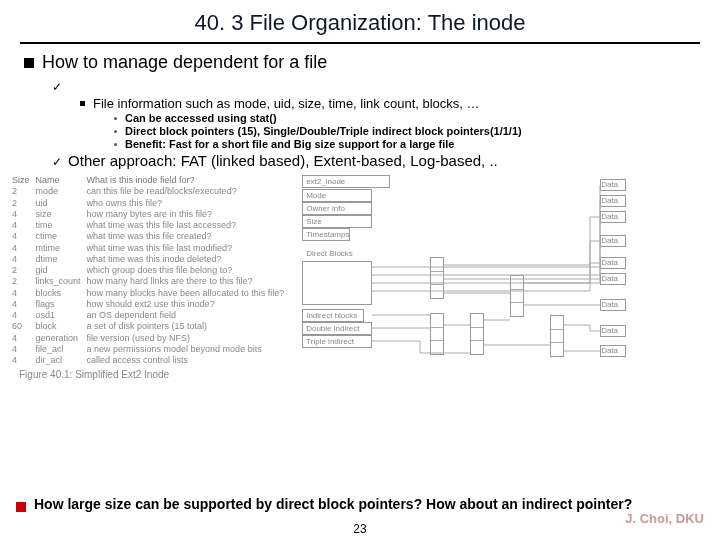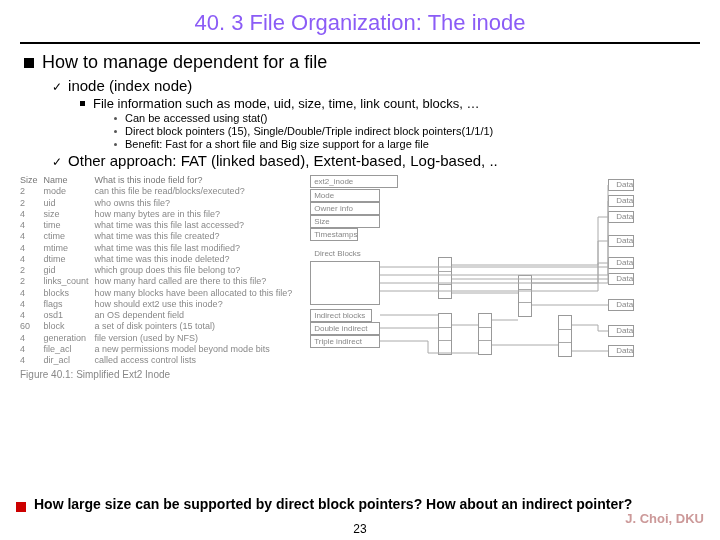--- a/index.html
+++ b/index.html
@@ -6,53 +6,53 @@
   body {
     width: 720px; height: 540px;
     font-family: Arial, sans-serif;
     background: #fff;
     position: relative;
     overflow: hidden;
   }
   .title {
     text-align: center;
     font-size: 22px;
-    color: #8b5cf6;
+    color: #0f172a;
     padding: 10px 0 4px;
     font-weight: normal;
   }
   .title-rule { border: none; border-top: 2px solid #000; margin: 2px 20px 8px; }
   .content { padding: 0 24px; font-size: 14px; color: #000; }
   .l1 { display: flex; align-items: flex-start; margin: 4px 0; font-size: 18px; }
   .sq { width: 10px; height: 10px; background: #000; display: inline-block; margin: 6px 8px 0 0; flex-shrink:0;}
   .sq-red { background: #c00; }
   .l2 { display: flex; align-items: flex-start; margin: 2px 0 2px 28px; font-size: 15px; }
   .chk { font-size: 12px; margin: 3px 6px 0 0; }
   .l3 { display: flex; align-items: flex-start; margin: 1px 0 1px 56px; font-size: 13px; }
   .bsq { width: 5px; height: 5px; background: #000; margin: 5px 8px 0 0; flex-shrink:0;}
-  .l4 { display: flex; align-items: flex-start; margin: 1px 0 1px 90px; font-size: 11px; }
+  .l4 { display: flex; align-items: flex-start; margin: 1px 0 1px 90px; font-size: 11px; font-weight: bold; }
   .dot { width: 3px; height: 3px; background: #555; border-radius:50%; margin: 5px 8px 0 0; flex-shrink:0;}
   .blue { color: #1a4db3; }
   .arrow { font-family: Arial; }
   
   .figure-area {
     display: flex;
-    padding: 4px 20px 0;
+    padding: 4px 12px 0;
     gap: 10px;
     align-items: flex-start;
   }
   .tbl {
     font-size: 9px;
     color: #888;
     border-collapse: collapse;
     line-height: 1.25;
   }
   .tbl td { padding: 0 6px 0 0; white-space: nowrap; }
   .tbl .hdr td { color: #777; }
-  .figcap { font-size: 10px; color: #888; margin-top: 3px; text-align: left; }
+  .figcap { font-size: 10px; color: #888; margin-top: 3px; text-align: left; margin-left: 7px; }
   
   .diagram {
     position: relative;
     width: 340px;
     height: 190px;
     font-size: 8px;
     color: #888;
   }
   .box {
     position: absolute;
@@ -60,21 +60,21 @@
     background: #fff;
     font-size: 8px;
     padding: 1px 3px;
     color: #888;
   }
   .dbox {
     position: absolute;
     border: 1px solid #999;
     width: 26px; height: 12px;
     font-size: 8px;
-    text-align: right;
+    text-align: left;
     line-height: 10px;
     color: #888;
   }
   .ptrbox {
     position: absolute;
     border: 1px solid #999;
     width: 14px; height: 42px;
   }
   .ptrbox::before, .ptrbox::after {
     content:''; position:absolute; left:0; right:0; height:1px; background:#aaa;
@@ -104,21 +104,20 @@
 <div class="title">40. 3 File Organization: The inode</div>
 <hr class="title-rule">
 
 <div class="content">
   <div class="l1">
     <span class="sq"></span>
     <span>How to manage dependent for a file</span>
   </div>
   <div class="l2">
     <span class="chk">✓</span>
-    <span>inode (index node)</span>
   </div>
   <div class="l3">
     <span class="bsq"></span>
     <span>File information such as mode, uid, size, time, link count, blocks, …</span>
   </div>
   <div class="l4">
     <span class="dot"></span>
     <span>Can be accessed using stat()</span>
   </div>
   <div class="l4">
@@ -182,21 +181,21 @@
             <td>what time was this inode deleted?</td>
           </tr>
           <tr>
             <td>2</td>
             <td>gid</td>
             <td>which group does this file belong to?</td>
           </tr>
           <tr>
             <td>2</td>
             <td>links_count</td>
-            <td>how many hard called are there to this file?</td>
+            <td>how many hard links are there to this file?</td>
           </tr>
           <tr>
             <td>4</td>
             <td>blocks</td>
             <td>how many blocks have been allocated to this file?</td>
           </tr>
           <tr>
             <td>4</td>
             <td>flags</td>
             <td>how should ext2 use this inode?</td>

